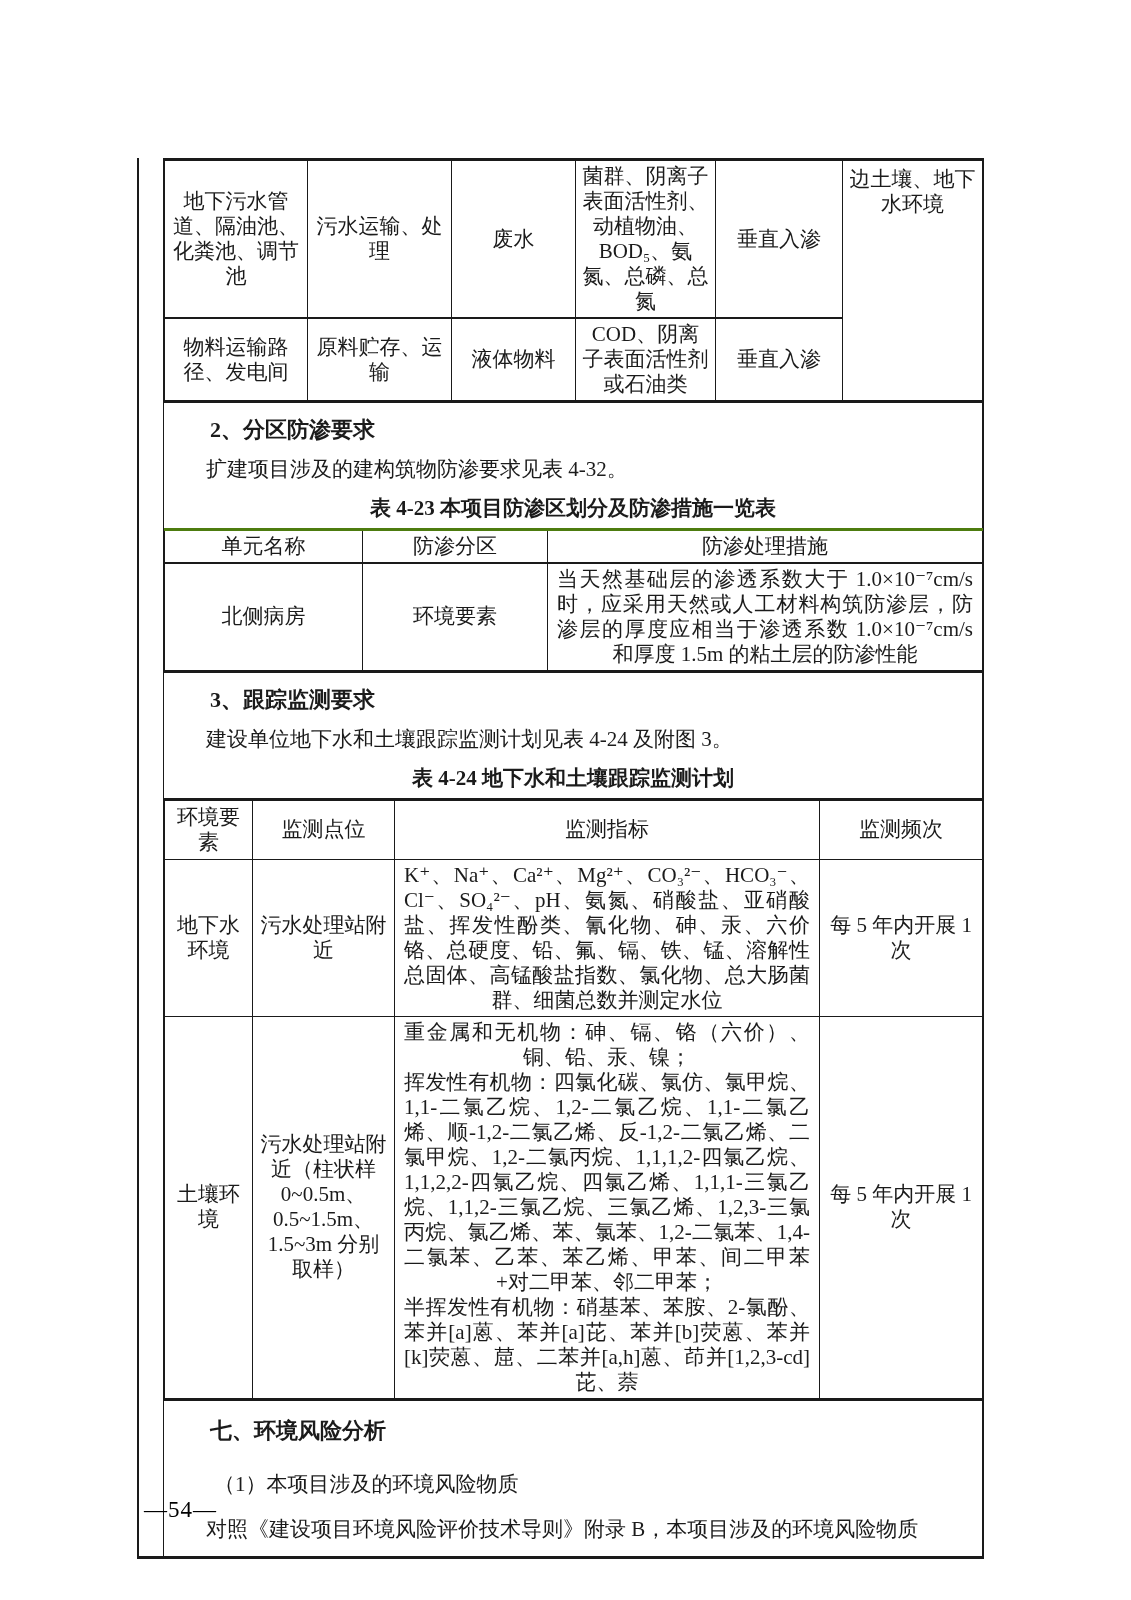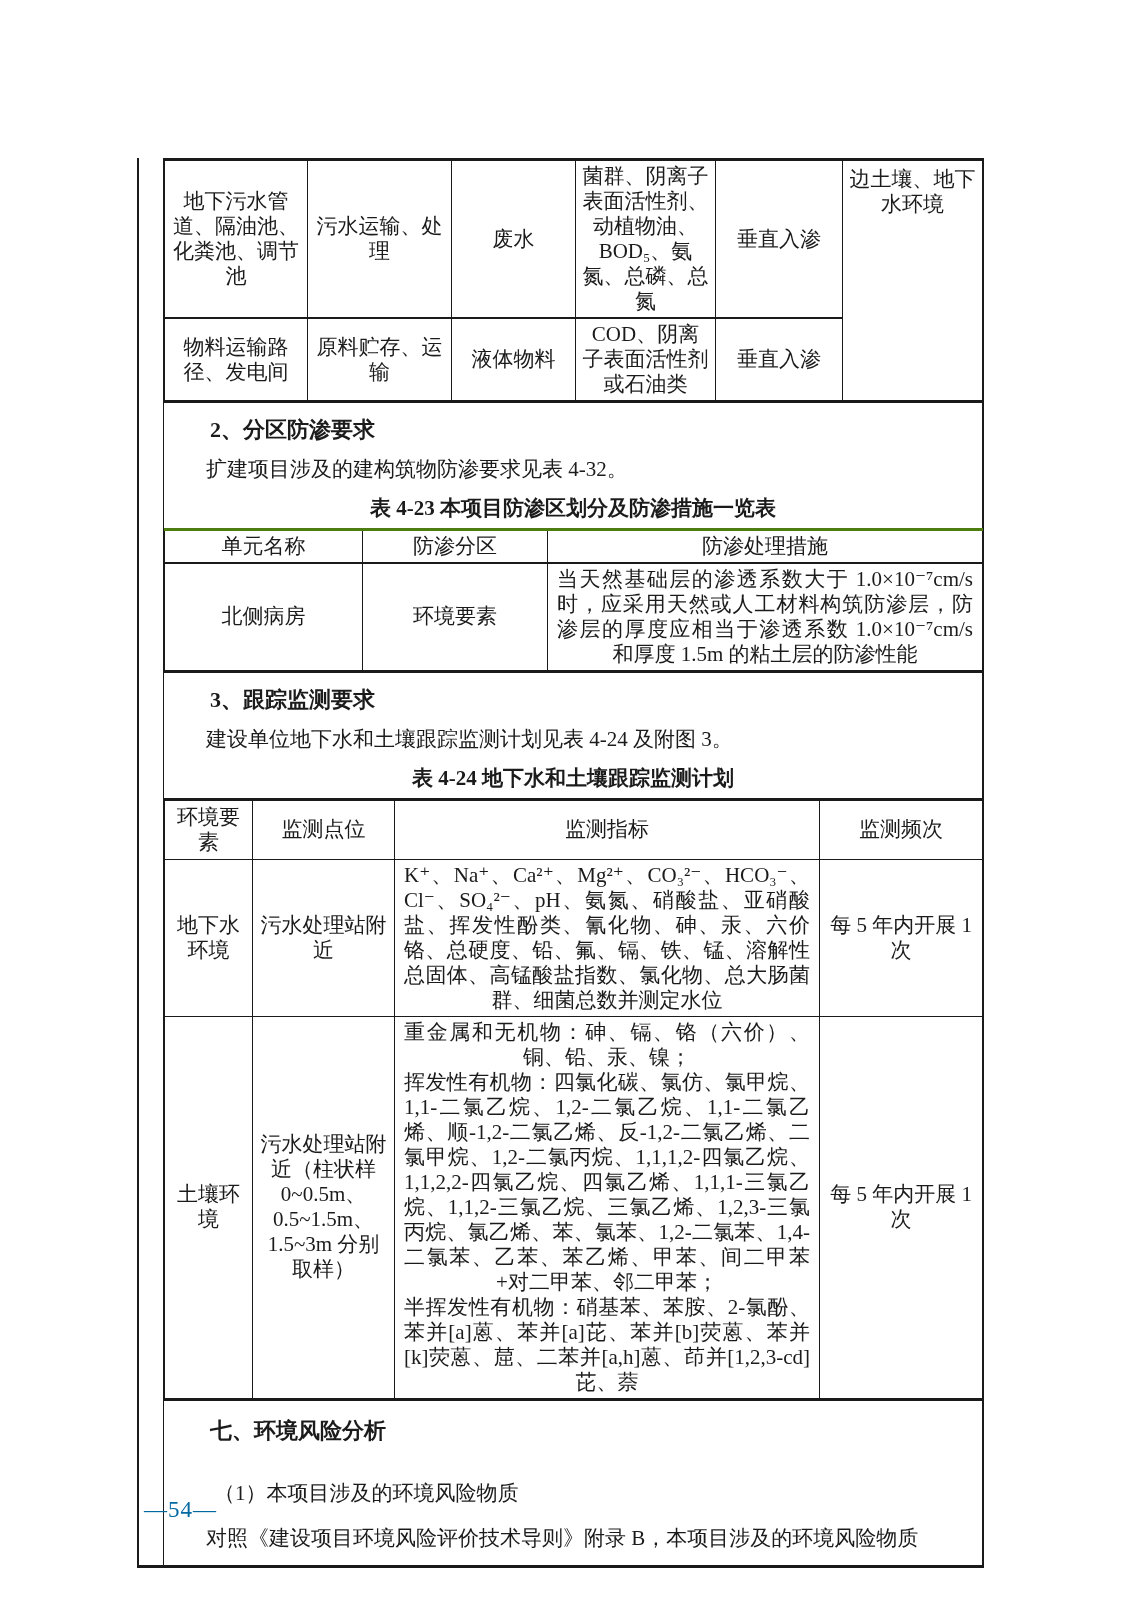--- a/index.html
+++ b/index.html
@@ -46,26 +46,26 @@
   
   .t-24 { border-top:3.5px solid #1a1a1a; border-bottom:3px solid #1a1a1a; }
   .t-24 thead th { height:60px; padding:2px 4px; }
   .t-24 td.gw-ind { height:130px; }
   .t-24 td.soil-ind { height:340px; }
   .t-24 .ind-par { text-align:justify; text-align-last:center; }
 
   
   .sec7 { padding:16px 0 14px 0; }
   .sec7 .sub-item { font-size:21px; padding-left:50px; line-height:26px; margin-bottom:19px; }
-  .sec7 .sec-heading { margin-bottom:36px; }
+  .sec7 .sec-heading { margin-bottom:27px; }
   .sec7 .sec-body { margin-bottom:0; }
 
   .page-number {
     position:absolute; left:144px; top:1497px;
-    font-size:23px; color:#0369a1; letter-spacing:1px;
+    font-size:23px; color:#000000; letter-spacing:1px;
   }
 </style>
 </head>
 <body>
 
 <div class="frame">
   <div class="gutter"></div>
   <div class="content">
 
     <table class="t-top">

